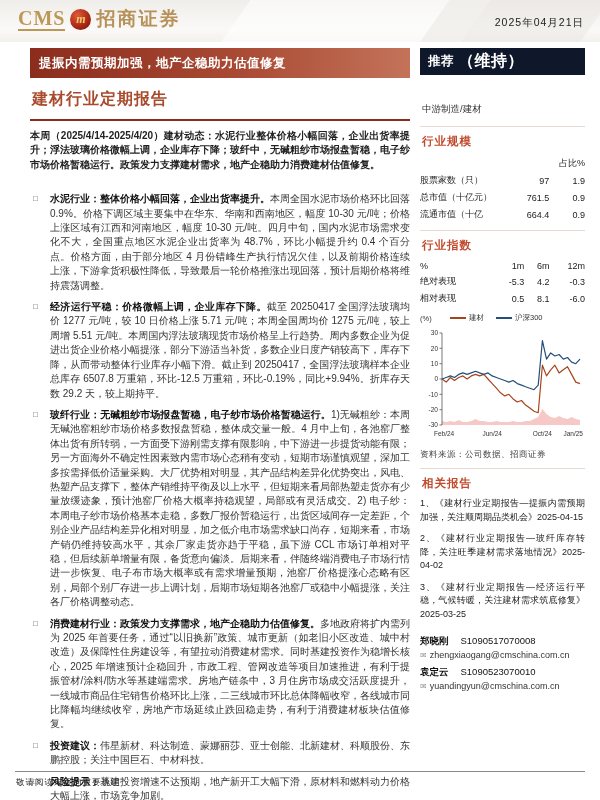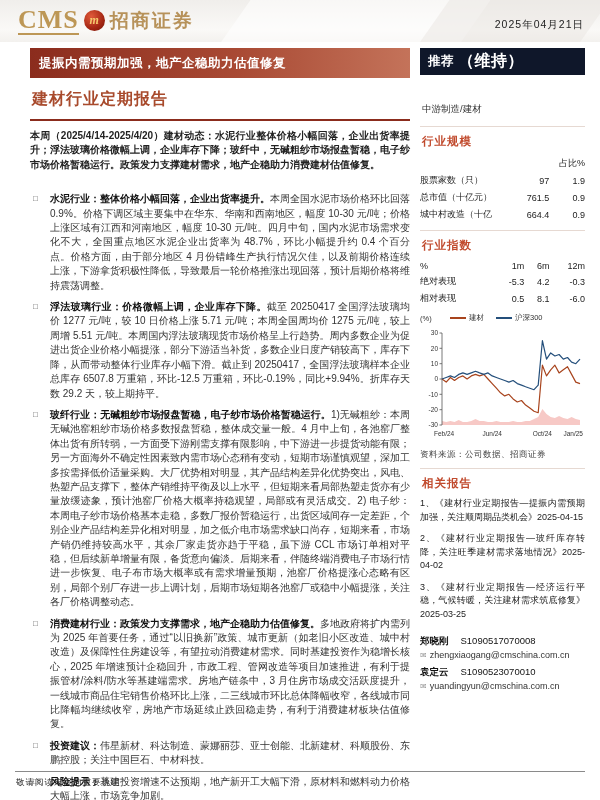--- a/index.html
+++ b/index.html
@@ -6,21 +6,21 @@
   html,body { background:#e8e8e8; }
   body { font-family:"Liberation Sans","DejaVu Sans",sans-serif; }
   .page { position:relative; width:600px; height:800px; background:#fff; margin:0 auto; overflow:hidden; }
 
   
   .topbar { position:relative; height:42px; background:linear-gradient(180deg,#f0eeeb 0%,#faf9f7 70%,#f3f1ee 100%); overflow:hidden; }
   .topbar::before { content:""; position:absolute; left:40%; top:-30px; width:240px; height:90px; background:#ffffff; opacity:.55; transform:skewX(-35deg); }
   .topbar::after { content:""; position:absolute; left:72%; top:-20px; width:160px; height:90px; background:#e9e6e1; opacity:.5; transform:skewX(-35deg); }
   .topbar-inner { position:relative; z-index:2; display:flex; align-items:center; justify-content:space-between; padding:6px 16px 0 18px; }
   .logo { display:flex; align-items:center; gap:5px; }
-  .logo-cms { color:#bd9756; font-weight:bold; font-size:26px; letter-spacing:1px; border-bottom:2px solid #bd9756; line-height:1.05; font-family:"Liberation Serif","DejaVu Serif",serif; }
+  .logo-cms { color:#bd9756; font-weight:bold; font-size:20px; letter-spacing:1px; border-bottom:2px solid #bd9756; line-height:1.05; font-family:"Liberation Serif","DejaVu Serif",serif; }
   .logo-badge { width:21px; height:21px; border-radius:50%; background:radial-gradient(circle at 35% 30%,#e05a3a,#a52714 60%,#701305); display:flex; align-items:center; justify-content:center; color:#f5c96e; font-family:"Liberation Serif","DejaVu Serif",serif; font-style:italic; font-weight:bold; font-size:12px; }
   .logo-name { color:#b7925a; font-weight:bold; font-size:19px; letter-spacing:2px; }
   .date { font-size:10.5px; color:#222; letter-spacing:1px; margin-top:8px; }
 
   
   .content { display:flex; padding:6px 15px 0 30px; gap:10px; }
   .left { width:380px; flex:none; }
   .right { width:165px; flex:none; }
 
   .title-bar { height:27px; background:linear-gradient(90deg,#8b2c1d 0%,#a94a34 55%,#c4735a 100%); color:#fff; font-weight:bold; font-size:12.5px; display:flex; align-items:center; padding:15px 9px; letter-spacing:.5px; }
@@ -89,21 +89,21 @@
 
       <p class="intro">本周（2025/4/14-2025/4/20）建材动态：水泥行业整体价格小幅回落，企业出货率提升；浮法玻璃价格微幅上调，企业库存下降；玻纤中，无碱粗纱市场报盘暂稳，电子纱市场价格暂稳运行。政策发力支撑建材需求，地产企稳助力消费建材估值修复。</p>
 
       <div class="bullet">
         <span class="bmark">□</span>
         <p><b>水泥行业：整体价格小幅回落，企业出货率提升。</b><span>本周全国水泥市场价格环比回落 0.9%。价格下调区域主要集中在华东、华南和西南地区，幅度 10-30 元/吨；价格上涨区域有江西和河南地区，幅度 10-30 元/吨。四月中旬，国内水泥市场需求变化不大，全国重点地区水泥企业出货率为 48.7%，环比小幅提升约 0.4 个百分点。价格方面，由于部分地区 4 月份错峰生产执行情况欠佳，以及前期价格连续上涨，下游拿货积极性降低，导致最后一轮价格推涨出现回落，预计后期价格将维持震荡调整。</span></p>
       </div>
 
       <div class="bullet">
         <span class="bmark">□</span>
-        <p><b>浮法玻璃行业：价格微幅上调，企业库存下降。</b><span>截至 20250417 全国浮法玻璃均价 1277 元/吨，较 10 日价格上涨 5.71 元/吨；本周全国周均价 1275 元/吨，较上周增 5.51 元/吨。本周国内浮法玻璃现货市场价格呈上行趋势。周内多数企业为促进出货企业价格小幅提涨，部分下游适当补货，多数企业日度产销较高下，库存下降，从而带动整体行业库存小幅下滑。截止到 20250417，全国浮法玻璃样本企业总库存 6507.8 万重箱，环比-12.5 万重箱，环比-0.19%，同比+9.94%。折库存天数 29.2 天，较上期持平。</span></p>
+        <p><b>经济运行平稳：价格微幅上调，企业库存下降。</b><span>截至 20250417 全国浮法玻璃均价 1277 元/吨，较 10 日价格上涨 5.71 元/吨；本周全国周均价 1275 元/吨，较上周增 5.51 元/吨。本周国内浮法玻璃现货市场价格呈上行趋势。周内多数企业为促进出货企业价格小幅提涨，部分下游适当补货，多数企业日度产销较高下，库存下降，从而带动整体行业库存小幅下滑。截止到 20250417，全国浮法玻璃样本企业总库存 6507.8 万重箱，环比-12.5 万重箱，环比-0.19%，同比+9.94%。折库存天数 29.2 天，较上期持平。</span></p>
       </div>
 
       <div class="bullet">
         <span class="bmark">□</span>
         <p><b>玻纤行业：无碱粗纱市场报盘暂稳，电子纱市场价格暂稳运行。</b><span>1)无碱粗纱：本周无碱池窑粗纱市场价格多数报盘暂稳，整体成交量一般。4 月中上旬，各池窑厂整体出货有所转弱，一方面受下游刚需支撑有限影响，中下游进一步提货动能有限；另一方面海外不确定性因素致内需市场心态稍有变动，短期市场谨慎观望，深加工多按需择低价适量采购。大厂优势相对明显，其产品结构差异化优势突出，风电、热塑产品支撑下，整体产销维持平衡及以上水平，但短期来看局部热塑走货亦有少量放缓迹象，预计池窑厂价格大概率持稳观望，局部或有灵活成交。2) 电子纱：本周电子纱市场价格基本走稳，多数厂报价暂稳运行，出货区域间存一定差距，个别企业产品结构差异化相对明显，加之低介电市场需求缺口尚存，短期来看，市场产销仍维持较高水平，其余厂家走货亦趋于平稳，虽下游 CCL 市场订单相对平稳，但后续新单增量有限，备货意向偏淡。后期来看，伴随终端消费电子市场行情进一步恢复、电子布市场大概率或有需求增量预期，池窑厂价格提涨心态略有区别，局部个别厂存进一步上调计划，后期市场短期各池窑厂或稳中小幅提涨，关注各厂价格调整动态。</span></p>
       </div>
 
       <div class="bullet">
         <span class="bmark">□</span>
         <p><b>消费建材行业：政策发力支撑需求，地产企稳助力估值修复。</b><span>多地政府将扩内需列为 2025 年首要任务，通过“以旧换新”政策、城市更新（如老旧小区改造、城中村改造）及保障性住房建设等，有望拉动消费建材需求。同时基建投资作为稳增长核心，2025 年增速预计企稳回升，市政工程、管网改造等项目加速推进，有利于提振管材/涂料/防水等基建端需求。房地产链条中，3 月住房市场成交活跃度提升，一线城市商品住宅销售价格环比上涨，二三线城市环比总体降幅收窄，各线城市同比降幅均继续收窄，房地产市场延续止跌回稳走势，有利于消费建材板块估值修复。</span></p>
@@ -140,21 +140,21 @@
           <td>股票家数（只）</td>
           <td class="num">97</td>
           <td class="num">1.9</td>
         </tr>
         <tr>
           <td>总市值（十亿元）</td>
           <td class="num">761.5</td>
           <td class="num">0.9</td>
         </tr>
         <tr>
-          <td>城中村改造（十亿</td>
+          <td>流通市值（十亿</td>
           <td class="num">664.4</td>
           <td class="num">0.9</td>
         </tr>
       </tbody>
         </table>
       <div class="sb-divider"></div>
 
       <div class="sb-head">行业指数</div>
       <table class="sb-table">
         <tbody>

